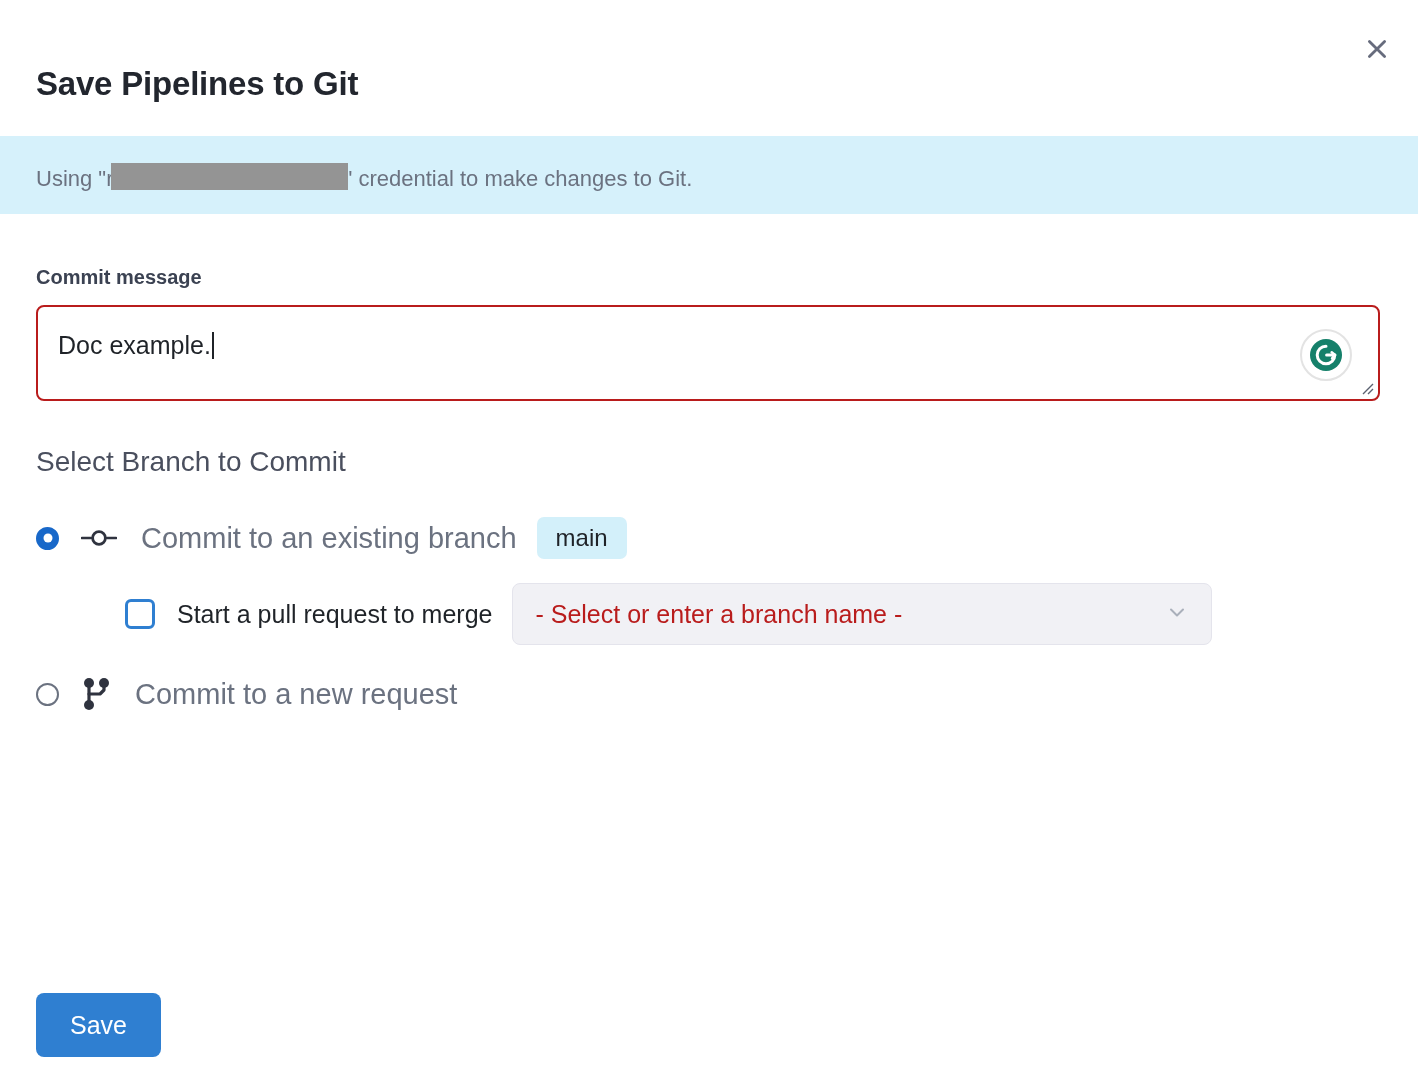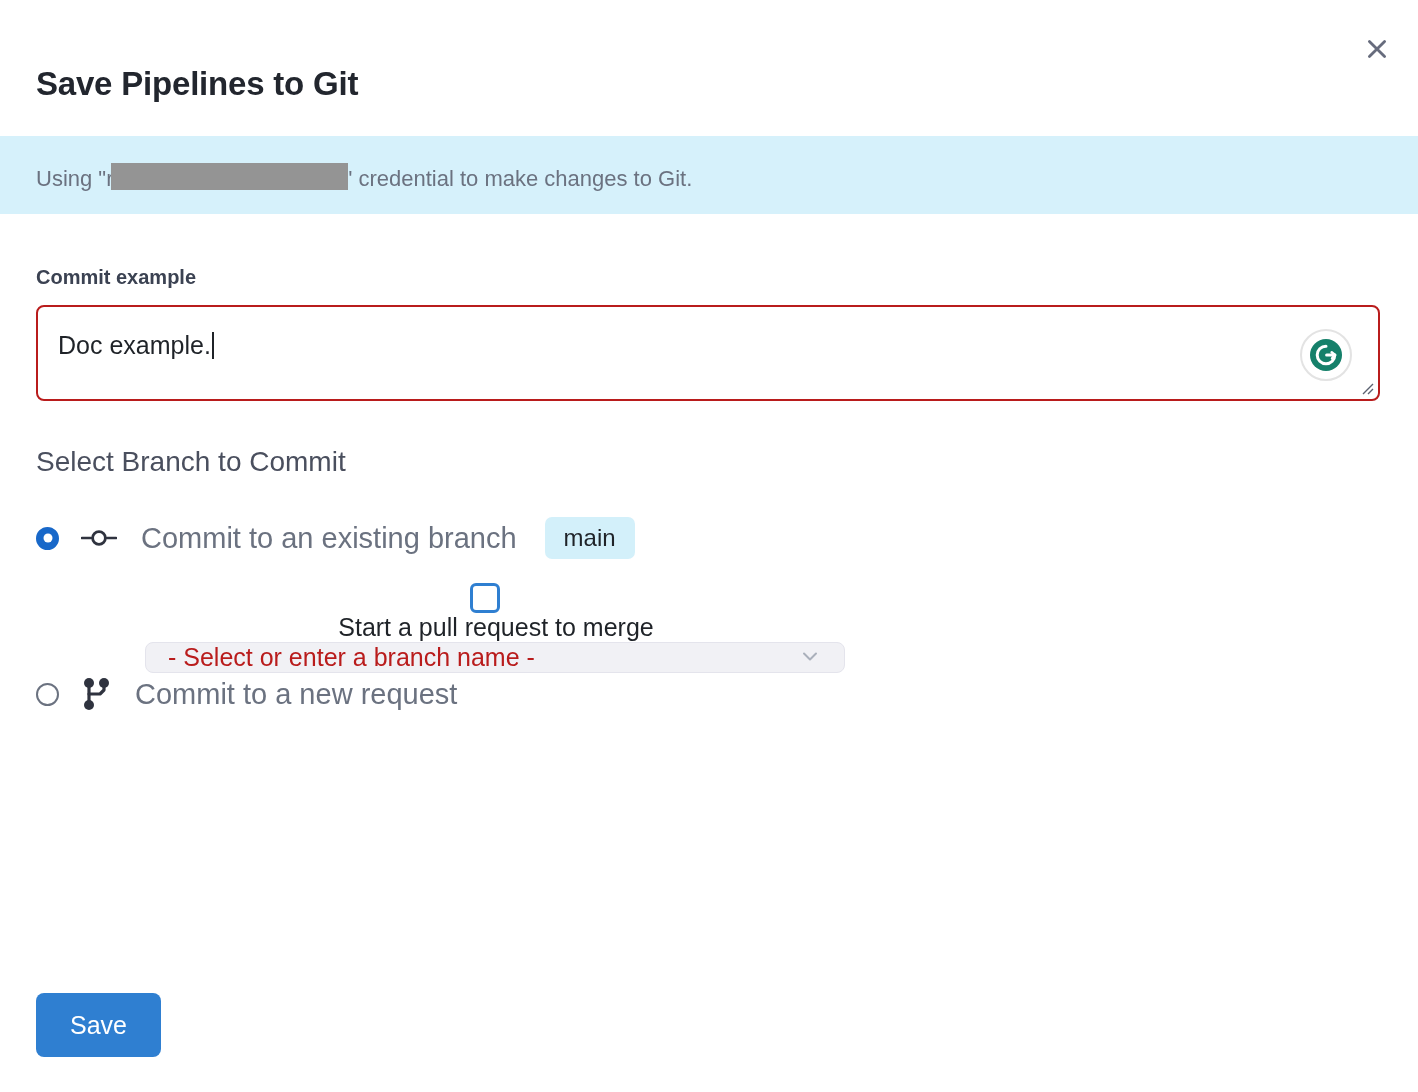--- a/index.html
+++ b/index.html
@@ -198,39 +198,38 @@
     align-items: center;
     flex: none;
   }
   .radio-label {
     margin-left: 24px;
     font-size: 29px;
     color: #6b7280;
     white-space: nowrap;
   }
   .branch-badge {
-    margin-left: 28px;
+    margin-left: 20px;
     background: #d3f0fa;
     border-radius: 7px;
     padding: 9px 19px;
     font-size: 24px;
     color: #1f2328;
     line-height: 1;
     cursor: pointer;
   }
 
   
   .pr-row {
     position: absolute;
     left: 125px;
     top: 583px;
     display: flex;
     align-items: center;
     height: 62px;
-    flex-direction: column;
   }
   .checkbox {
     width: 30px;
     height: 30px;
     box-sizing: border-box;
     border: 3px solid #2f7fd1;
     border-radius: 6px;
     background: #ffffff;
     flex: none;
     cursor: pointer;
@@ -303,21 +302,21 @@
     </svg>
   </span>
 </button>
 
 <h1 class="dialog-title">Save Pipelines to Git</h1>
 
 <div class="info-banner">
   <div class="info-banner-text"><span>Using "r</span><span class="redacted"></span><span>" credential to make changes to Git.</span></div>
 </div>
 
-<div class="field-label">Commit example</div>
+<div class="field-label">Commit message</div>
 <div class="commit-box">
   <div class="commit-text"><span>Doc example.</span><span class="caret"></span></div>
   <div class="grammarly-icon">
     <svg width="36" height="36" viewBox="0 0 36 36">
       <circle cx="18" cy="18" r="16" fill="#15806a"></circle>
       <path d="M18 9.2 a8.8 8.8 0 1 0 8.8 8.8" fill="none" stroke="#ffffff" stroke-width="3" stroke-linecap="round"></path>
       <path d="M18.6 17.9 h8.2" stroke="#ffffff" stroke-width="3" stroke-linecap="round"></path>
       <path d="M24.1 21.4 l2.9 -3.5 l-3.3 -2.6" fill="none" stroke="#ffffff" stroke-width="2.6" stroke-linecap="round" stroke-linejoin="round"></path>
     </svg>
   </div>

